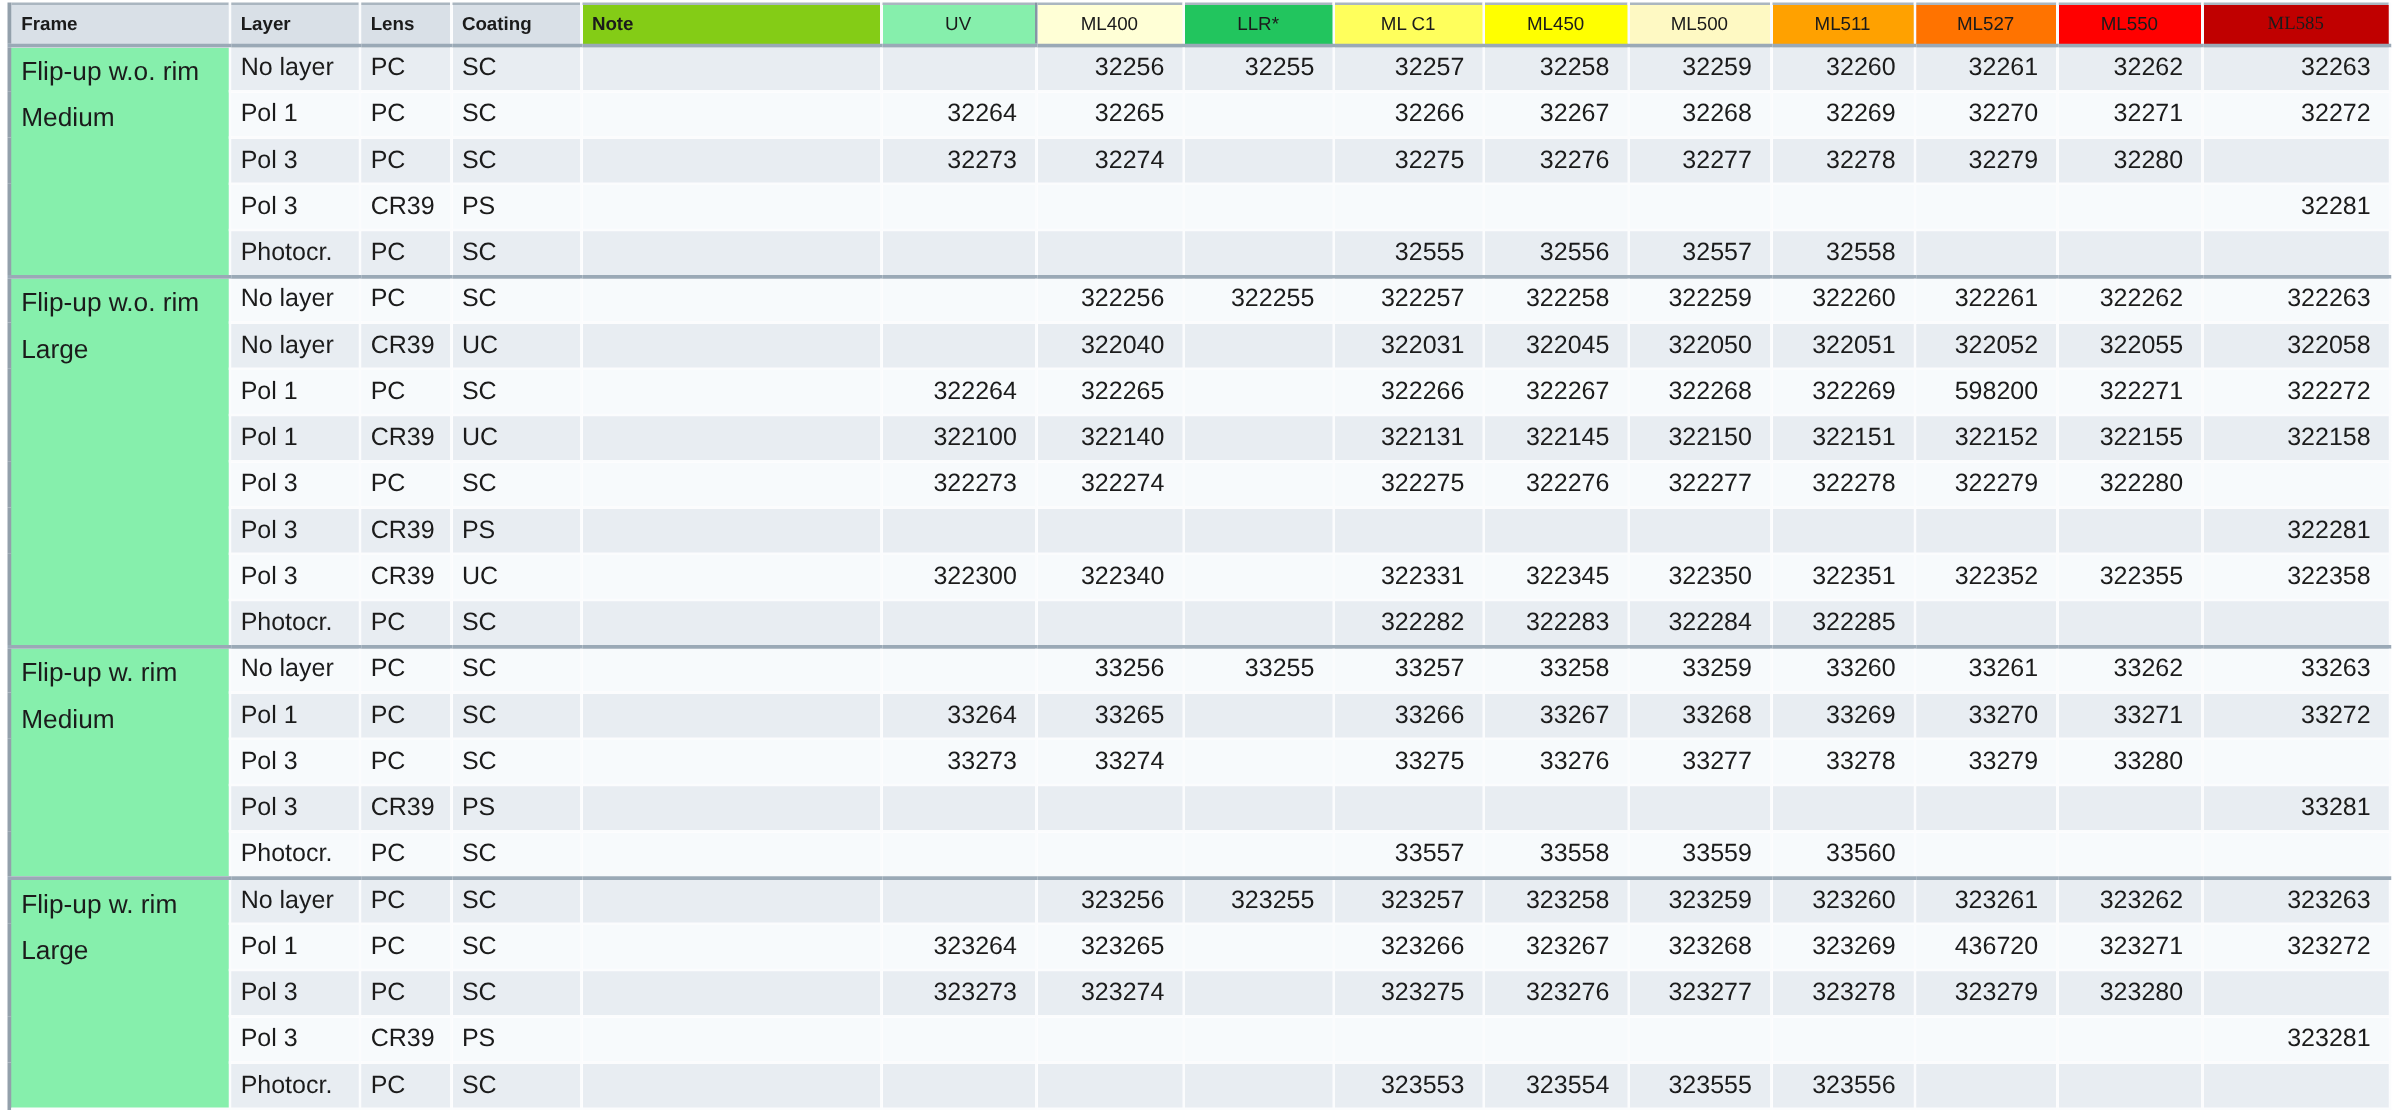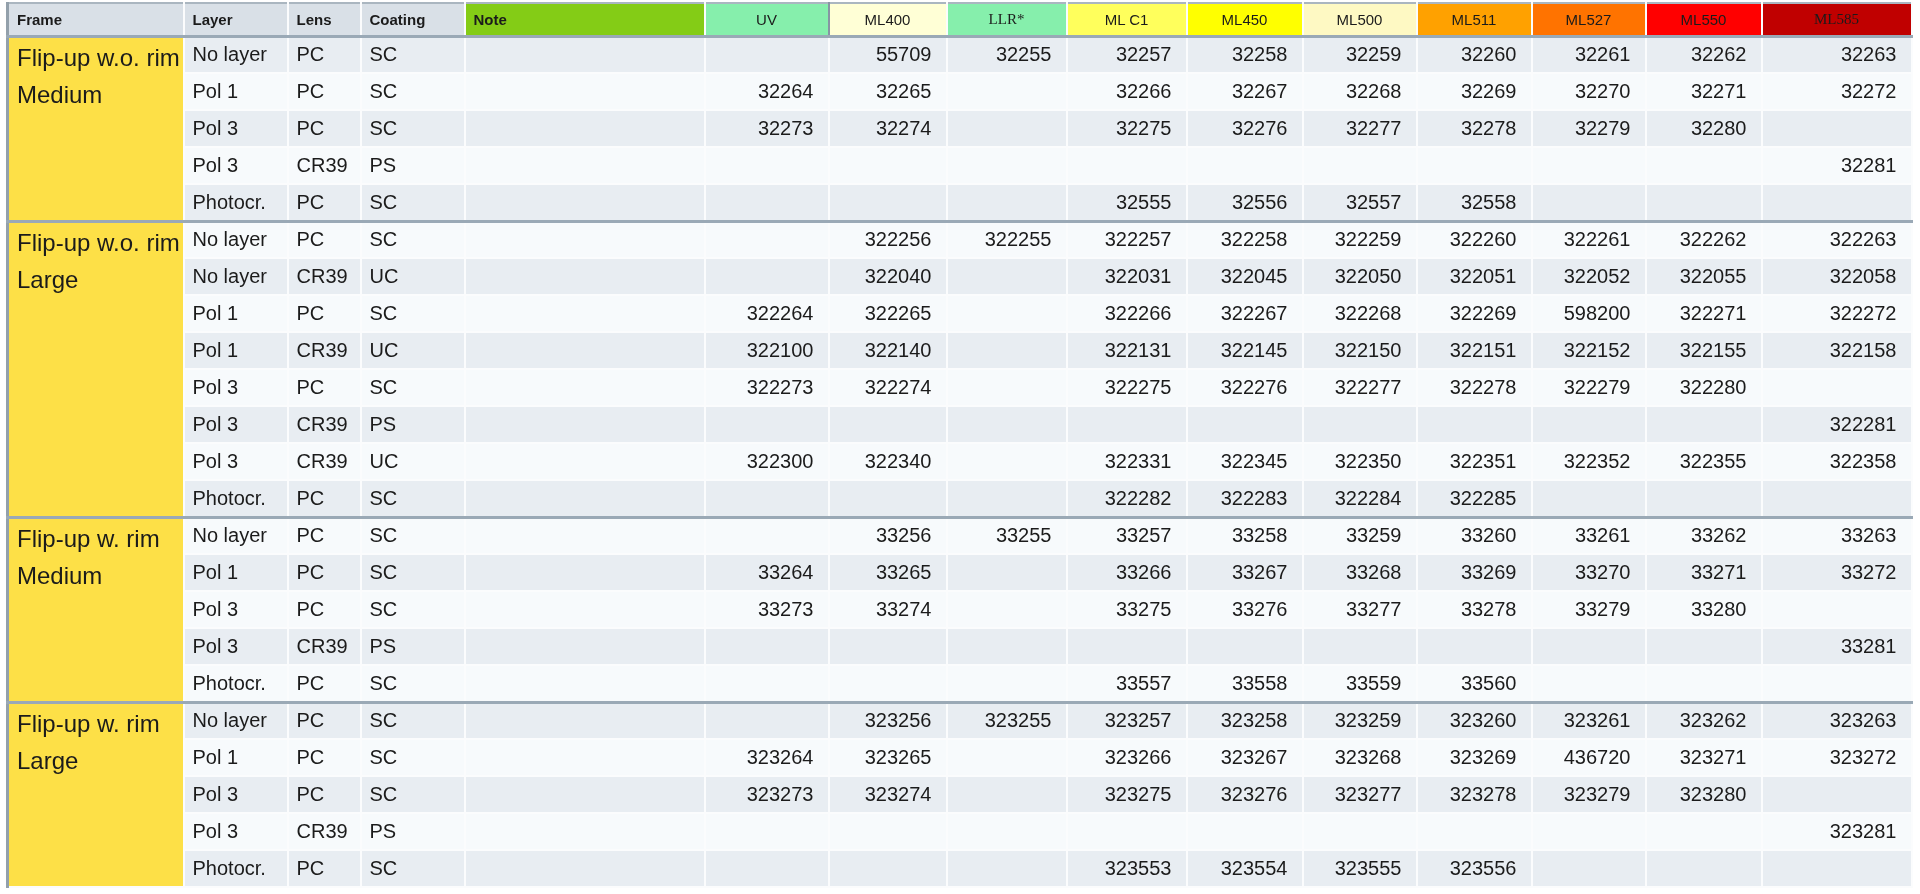--- a/index.html
+++ b/index.html
@@ -25,21 +25,21 @@
   tbody td {
     height:37px; font-size:20px;
     border-right:2px solid #fbfcfd; border-bottom:2px solid #fbfcfd;
   }
   td.num { text-align:right; padding-right:14px; }
   td.text { padding-left:8px; }
   td.coating { }
   tr.band-gray  td.band { background:#e8edf2; }
   tr.band-white td.band { background:#f7fafc; }
   td.frame-cell {
-    background:#fde047; vertical-align:top; padding-left:8px; font-size:24px;
+    background:#86efac; vertical-align:top; padding-left:8px; font-size:21px;
     border-right:2px solid #fbfcfd;
   }
   .frame-line { height:37px; line-height:37px; }
   tr.group-first td { border-top:3px solid #9aa9b6; }
 </style>
 </head>
 <body>
 
 <div class="sheet">
   <table>
@@ -62,42 +62,42 @@
     </colgroup>
     <thead>
       <tr id="header-row">
           <th class="" style="background: rgb(217, 224, 231);">Frame</th>
           <th class="" style="background: rgb(217, 224, 231);">Layer</th>
           <th class="" style="background: rgb(217, 224, 231);">Lens</th>
           <th class="" style="background: rgb(217, 224, 231);">Coating</th>
           <th class="" style="background: #84cc16;">Note</th>
           <th class="num uv-col" style="background: #86efac;">UV</th>
           <th class="num ml400-col" style="background: rgb(255, 255, 214);">ML400</th>
-          <th class="num" style="background: #86efac; font-family: Liberation Serif, serif;">LLR*</th>
+          <th class="num" style="background: #22c55e;">LLR*</th>
           <th class="num" style="background: rgb(255, 255, 92);">ML C1</th>
           <th class="num" style="background: rgb(255, 255, 0);">ML450</th>
           <th class="num" style="background: #fef9c3; margin-top: 26px;">ML500</th>
           <th class="num" style="background: rgb(255, 161, 0);">ML511</th>
           <th class="num" style="background: rgb(255, 115, 0);">ML527</th>
           <th class="num" style="background: rgb(255, 0, 0);">ML550</th>
           <th class="num" style="background: rgb(192, 0, 0); font-family: Liberation Serif, serif;">ML585</th>
         </tr>
     </thead>
     <tbody id="table-body">
         <tr class="band-gray group-first">
           <td rowspan="5" class="frame-cell">
             <div class="frame-line">Flip-up w.o. rim</div>
             <div class="frame-line">Medium</div>
           </td>
           <td class="band text">No layer</td>
           <td class="band text">PC</td>
           <td class="band text coating">SC</td>
           <td class="band text"></td>
           <td class="band num"></td>
-          <td class="band num">55709</td>
+          <td class="band num">32256</td>
           <td class="band num">32255</td>
           <td class="band num">32257</td>
           <td class="band num">32258</td>
           <td class="band num">32259</td>
           <td class="band num">32260</td>
           <td class="band num">32261</td>
           <td class="band num">32262</td>
           <td class="band num">32263</td>
         </tr>
         <tr class="band-white">

